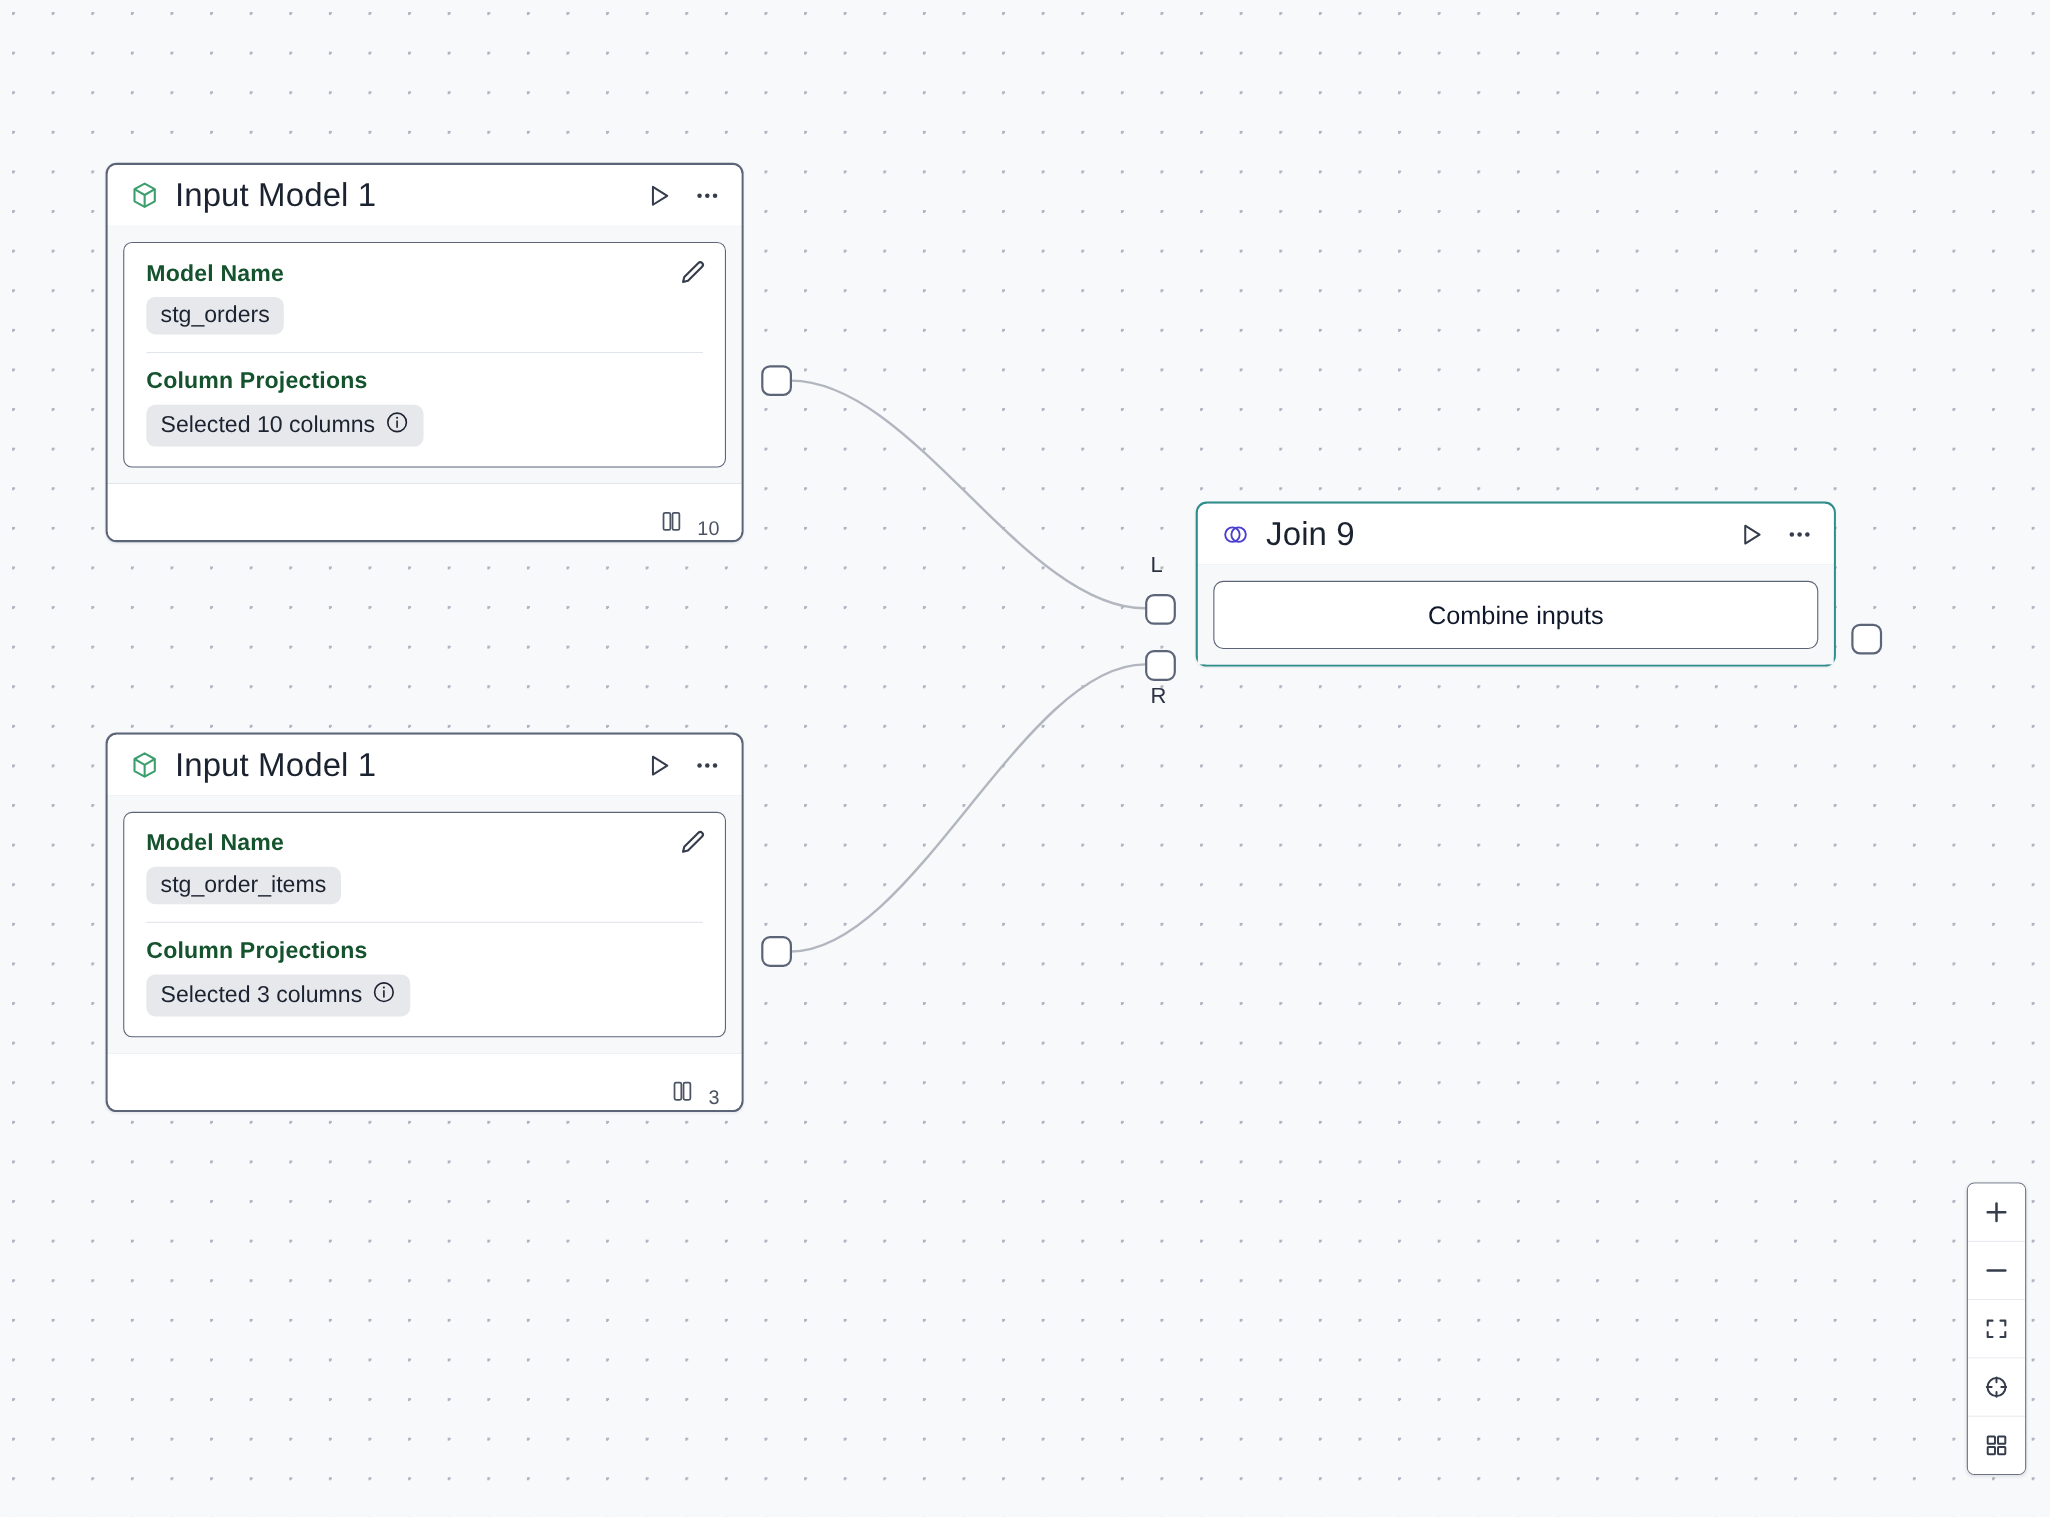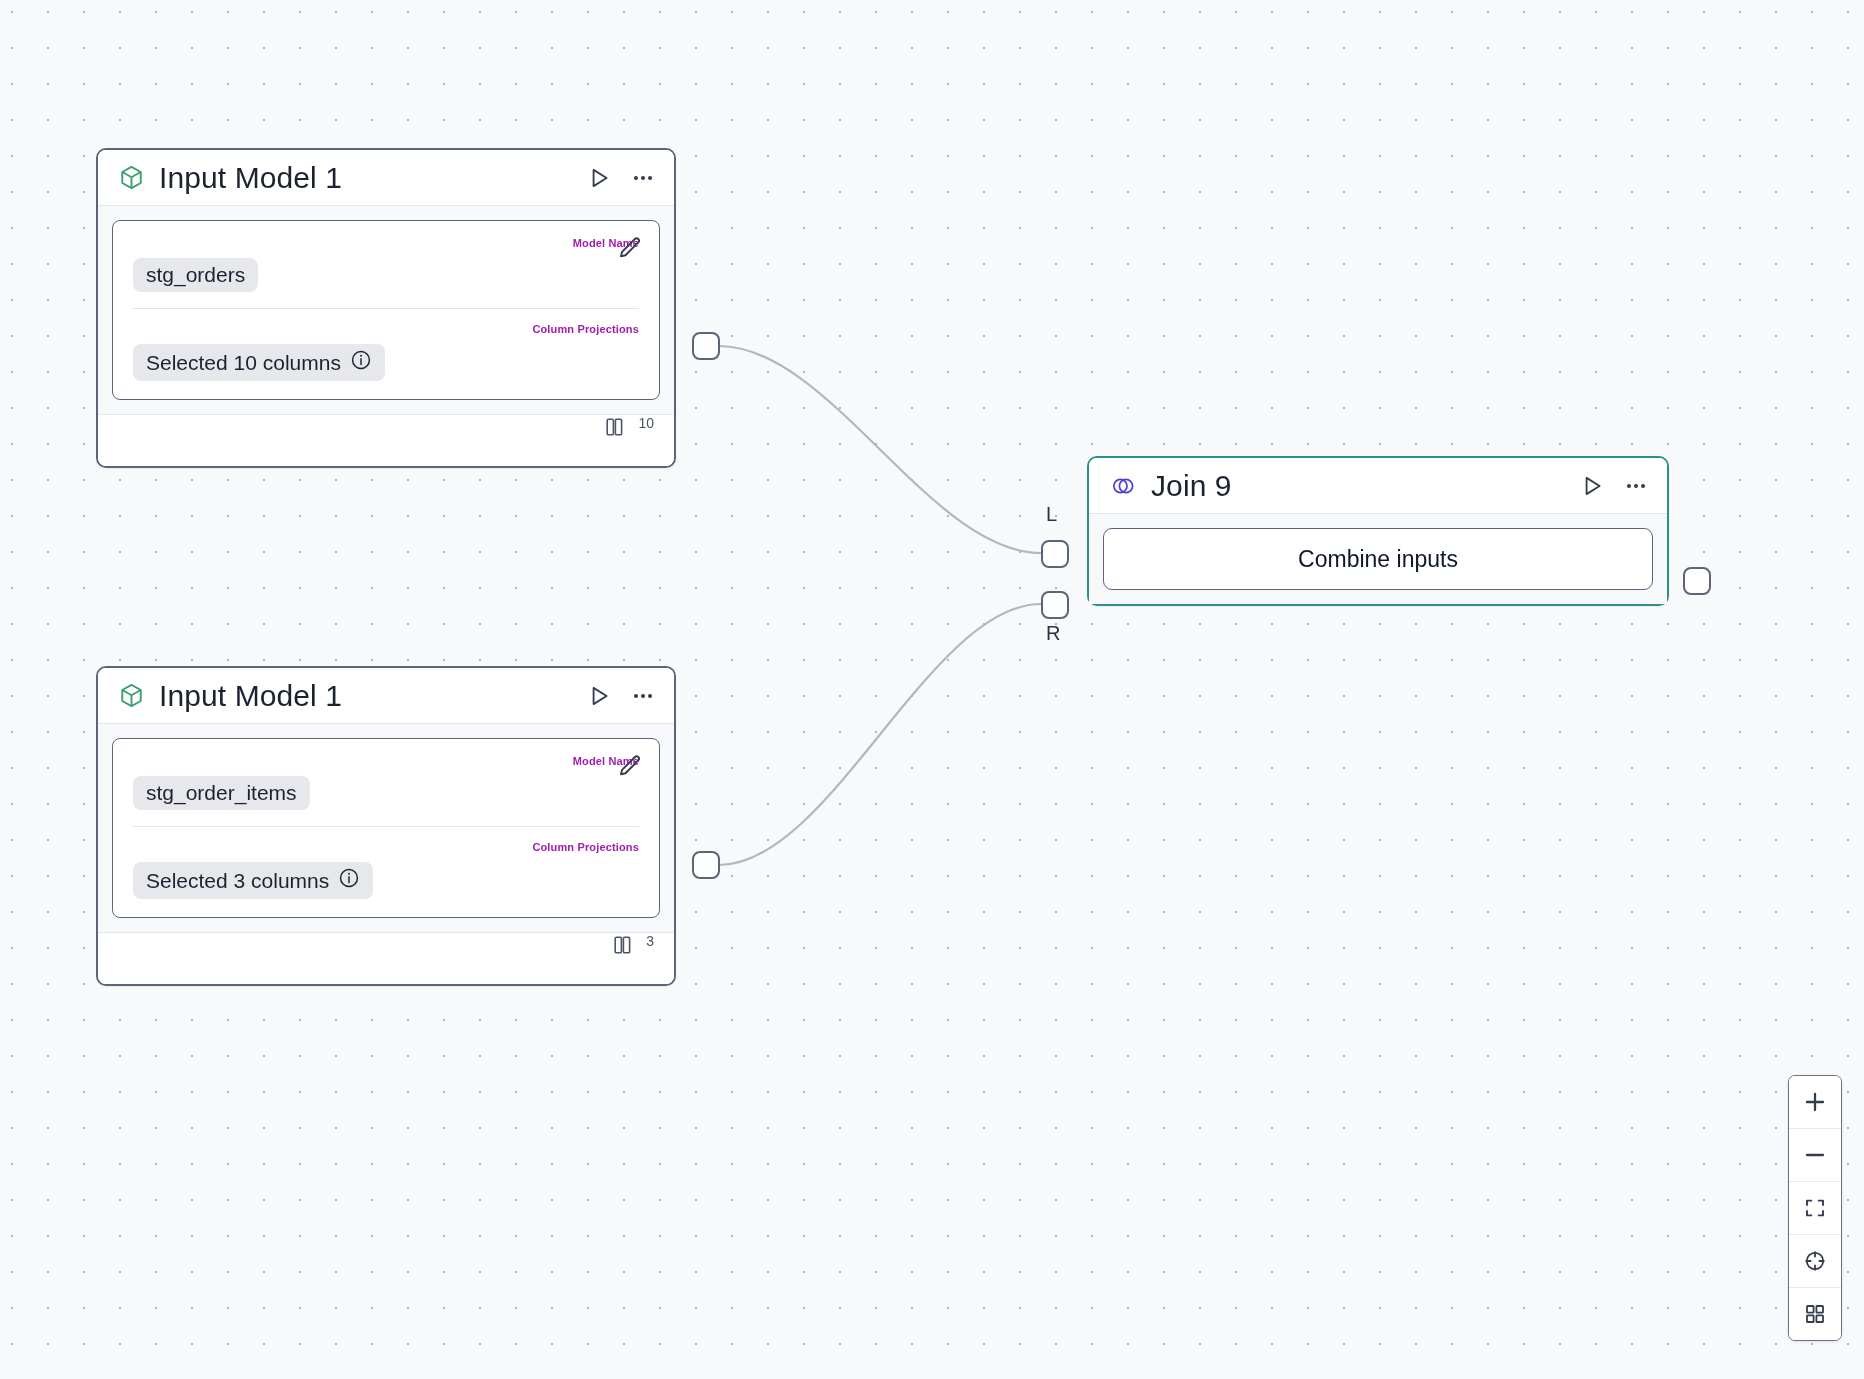--- a/index.html
+++ b/index.html
@@ -89,25 +89,24 @@
   .panel {
     background: #ffffff;
     border: 1.6px solid #5c6478;
     border-radius: 8px;
     padding: 16px 20px 18px 20px;
     box-sizing: border-box;
     position: relative;
   }
 
   .field-label {
-    font-size: 11px;
+    font-size: 21px;
     font-weight: bold;
-    color: #a21caf;
+    color: #14532d;
     letter-spacing: .15px;
-    text-align: right;
   }
 
   .pill {
     display: inline-flex;
     align-items: center;
     gap: 9px;
     background: #e6e8ec;
     border-radius: 8px;
     padding: 5px 13px;
     margin-top: 9px;
@@ -124,30 +123,30 @@
 
   .edit-pencil {
     position: absolute;
     right: 16px;
     top: 14px;
     cursor: pointer;
   }
 
   .node-footer {
     display: flex;
-    align-items: flex-start;
+    align-items: flex-end;
     justify-content: flex-end;
     gap: 10px;
     height: 52px;
     padding: 0 20px;
     box-sizing: border-box;
     border-top: 1px solid #e3e6ec;
     background: #ffffff;
     border-radius: 0 0 8px 8px;
-    font-size: 14px;
+    font-size: 18px;
     color: #4b5464;
   }
 
   
   .port {
     position: absolute;
     width: 28px;
     height: 28px;
     background: #ffffff;
     border: 2.3px solid #5c6478;

